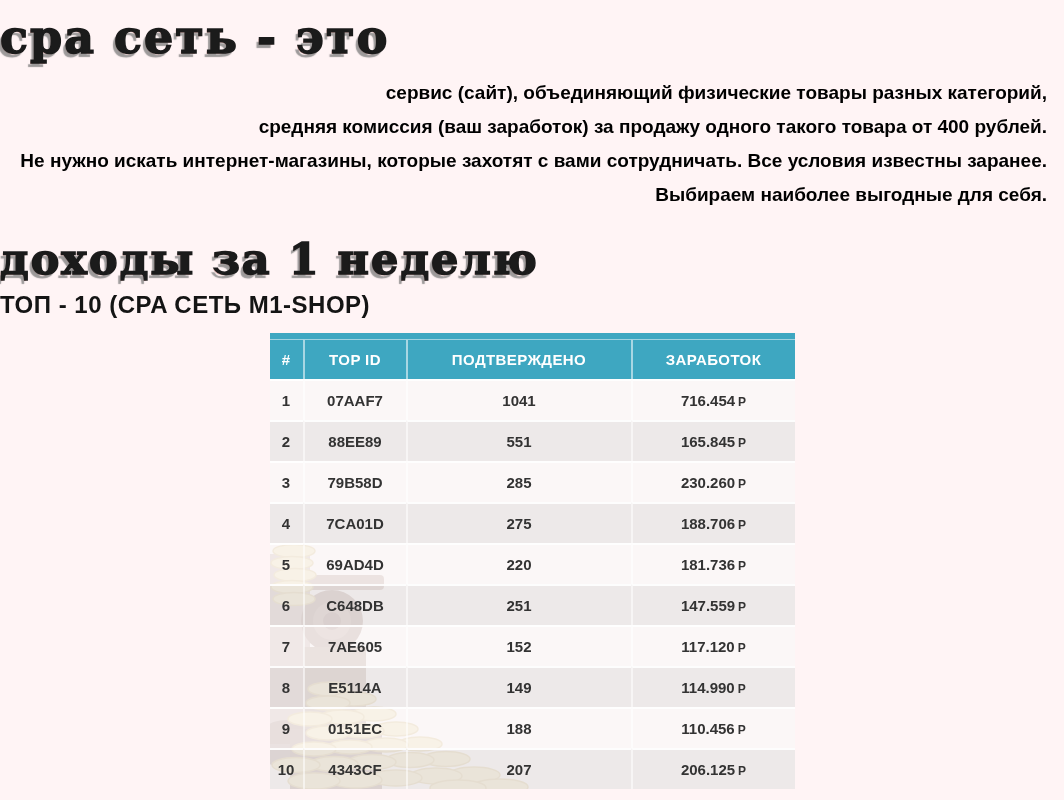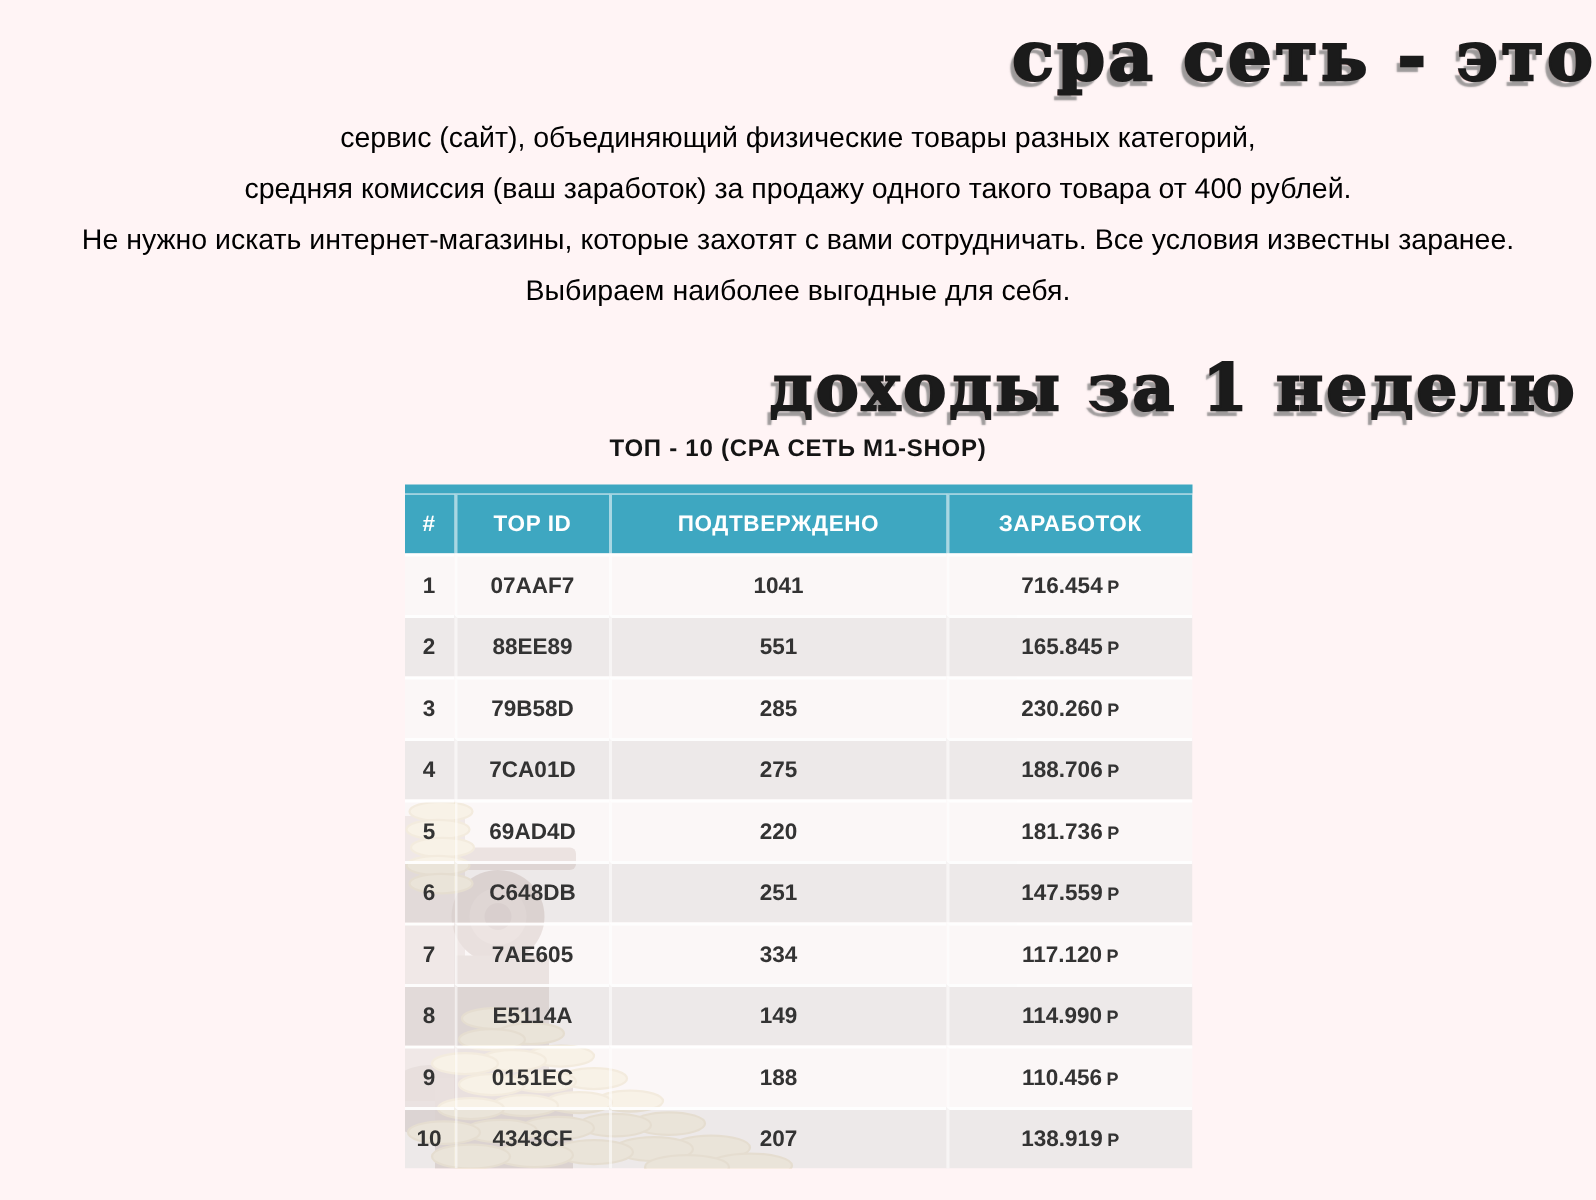--- a/index.html
+++ b/index.html
@@ -15,52 +15,51 @@
     width: 1064px;
     height: 800px;
     position: relative;
   }
 
   
   .display-title {
     font-family: "DejaVu Serif", serif;
     font-weight: bold;
     color: #1b1b1b;
-    text-align: right;
+    text-align: left;
     letter-spacing: 2px;
     -webkit-text-stroke: 1.5px #1b1b1b;
     text-shadow: -3px 4px 1px rgba(115,115,115,0.70),
                  -1px 1px 0 rgba(165,55,45,0.35);
   }
   h1.display-title {
     font-size: 46px;
     line-height: 1;
     margin: 14px 0 16px 0;
   }
   h2.display-title {
     font-size: 43px;
     line-height: 1;
     margin: 26px 12px 10px 0;
   }
 
   .intro {
-    text-align: center;
-    font-weight: normal;
+    text-align: right;
+    font-weight: bold;
     font-size: 19px;
     color: #000;
     line-height: 34px;
     max-width: 1030px;
     margin: 0 auto;
   }
   .intro p { margin: 0; }
 
   .top10-subtitle {
-    text-align: center;
-    font-weight: bold;
-    font-size: 16px;
+    font-weight: bold;
+    font-size: 24px;
     color: #141414;
     letter-spacing: 0.5px;
     margin: 0 0 14px 0;
   }
 
   
   .table-wrap {
     width: 525px;
     margin: 0 auto;
     position: relative;
@@ -241,38 +240,38 @@
         </tr>
         <tr>
           <td>6</td>
           <td>C648DB</td>
           <td>251</td>
           <td><span>147.559</span><span class="rub">Р</span></td>
         </tr>
         <tr>
           <td>7</td>
           <td>7AE605</td>
-          <td>334</td>
+          <td>152</td>
           <td><span>117.120</span><span class="rub">Р</span></td>
         </tr>
         <tr>
           <td>8</td>
           <td>E5114A</td>
           <td>149</td>
           <td><span>114.990</span><span class="rub">Р</span></td>
         </tr>
         <tr>
           <td>9</td>
           <td>0151EC</td>
           <td>188</td>
           <td><span>110.456</span><span class="rub">Р</span></td>
         </tr>
         <tr>
           <td>10</td>
           <td>4343CF</td>
           <td>207</td>
-          <td><span>138.919</span><span class="rub">Р</span></td>
+          <td><span>206.125</span><span class="rub">Р</span></td>
         </tr>
       </tbody>
     </table>
   </div>
 
 </div>
 
 </body></html>

